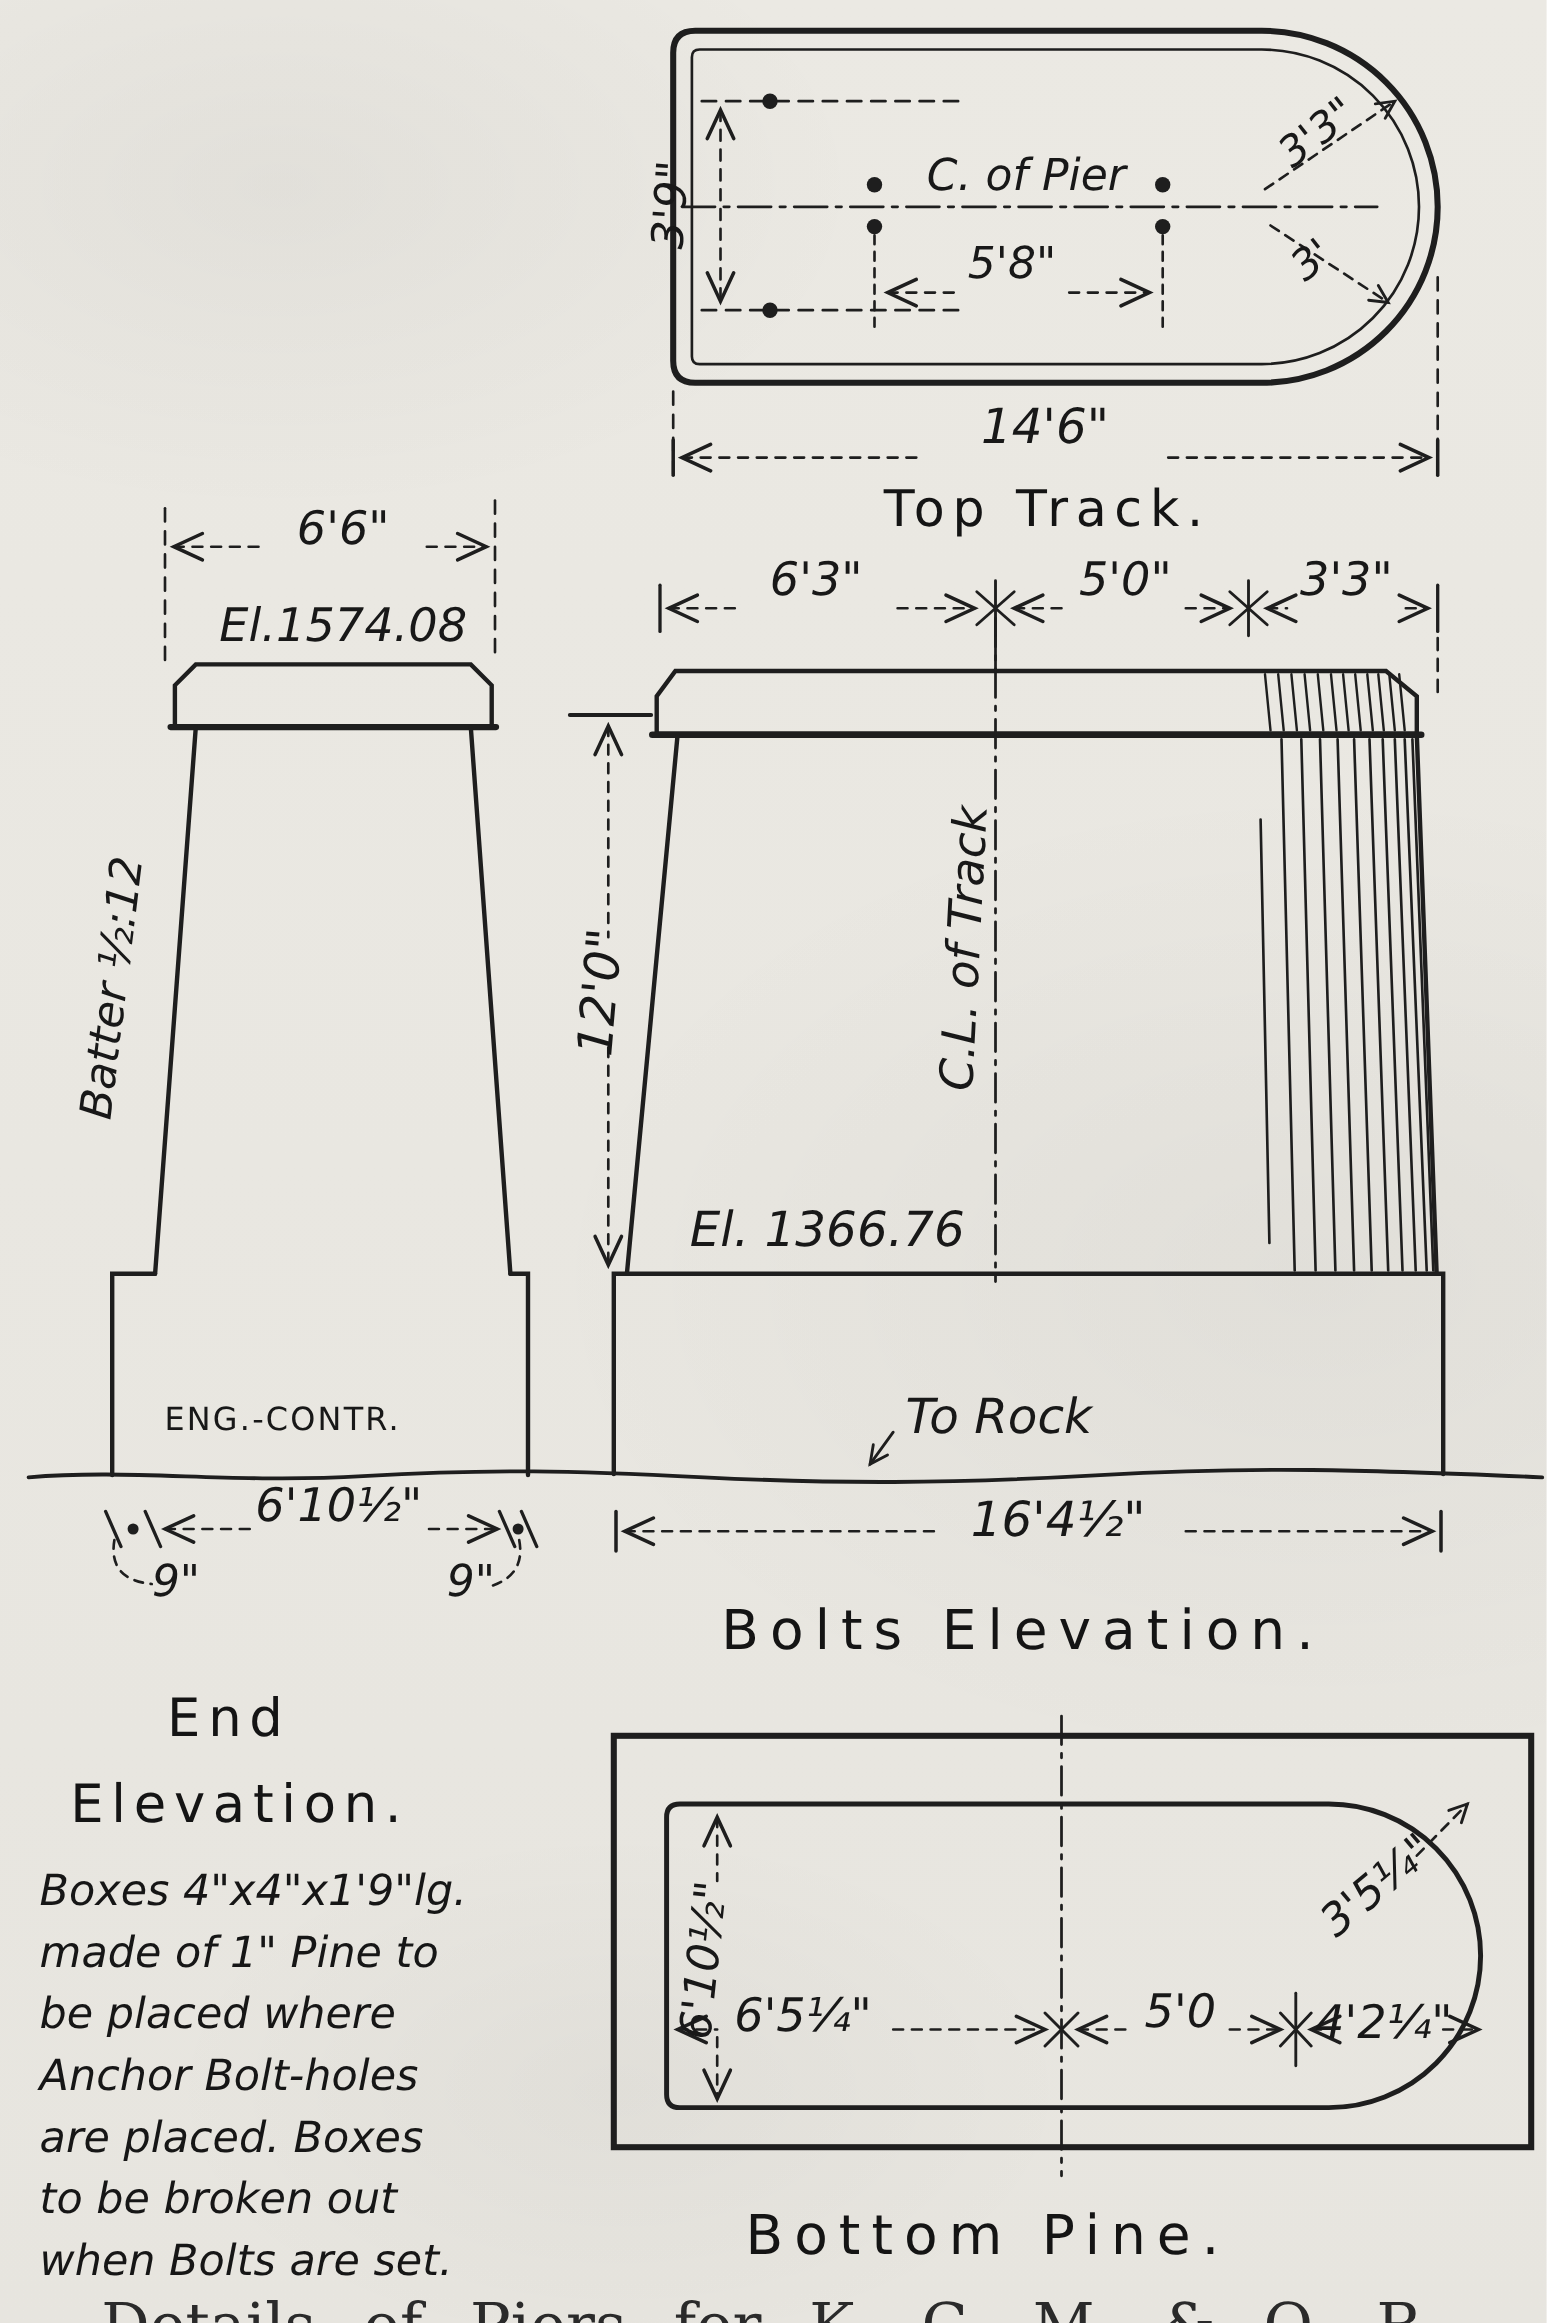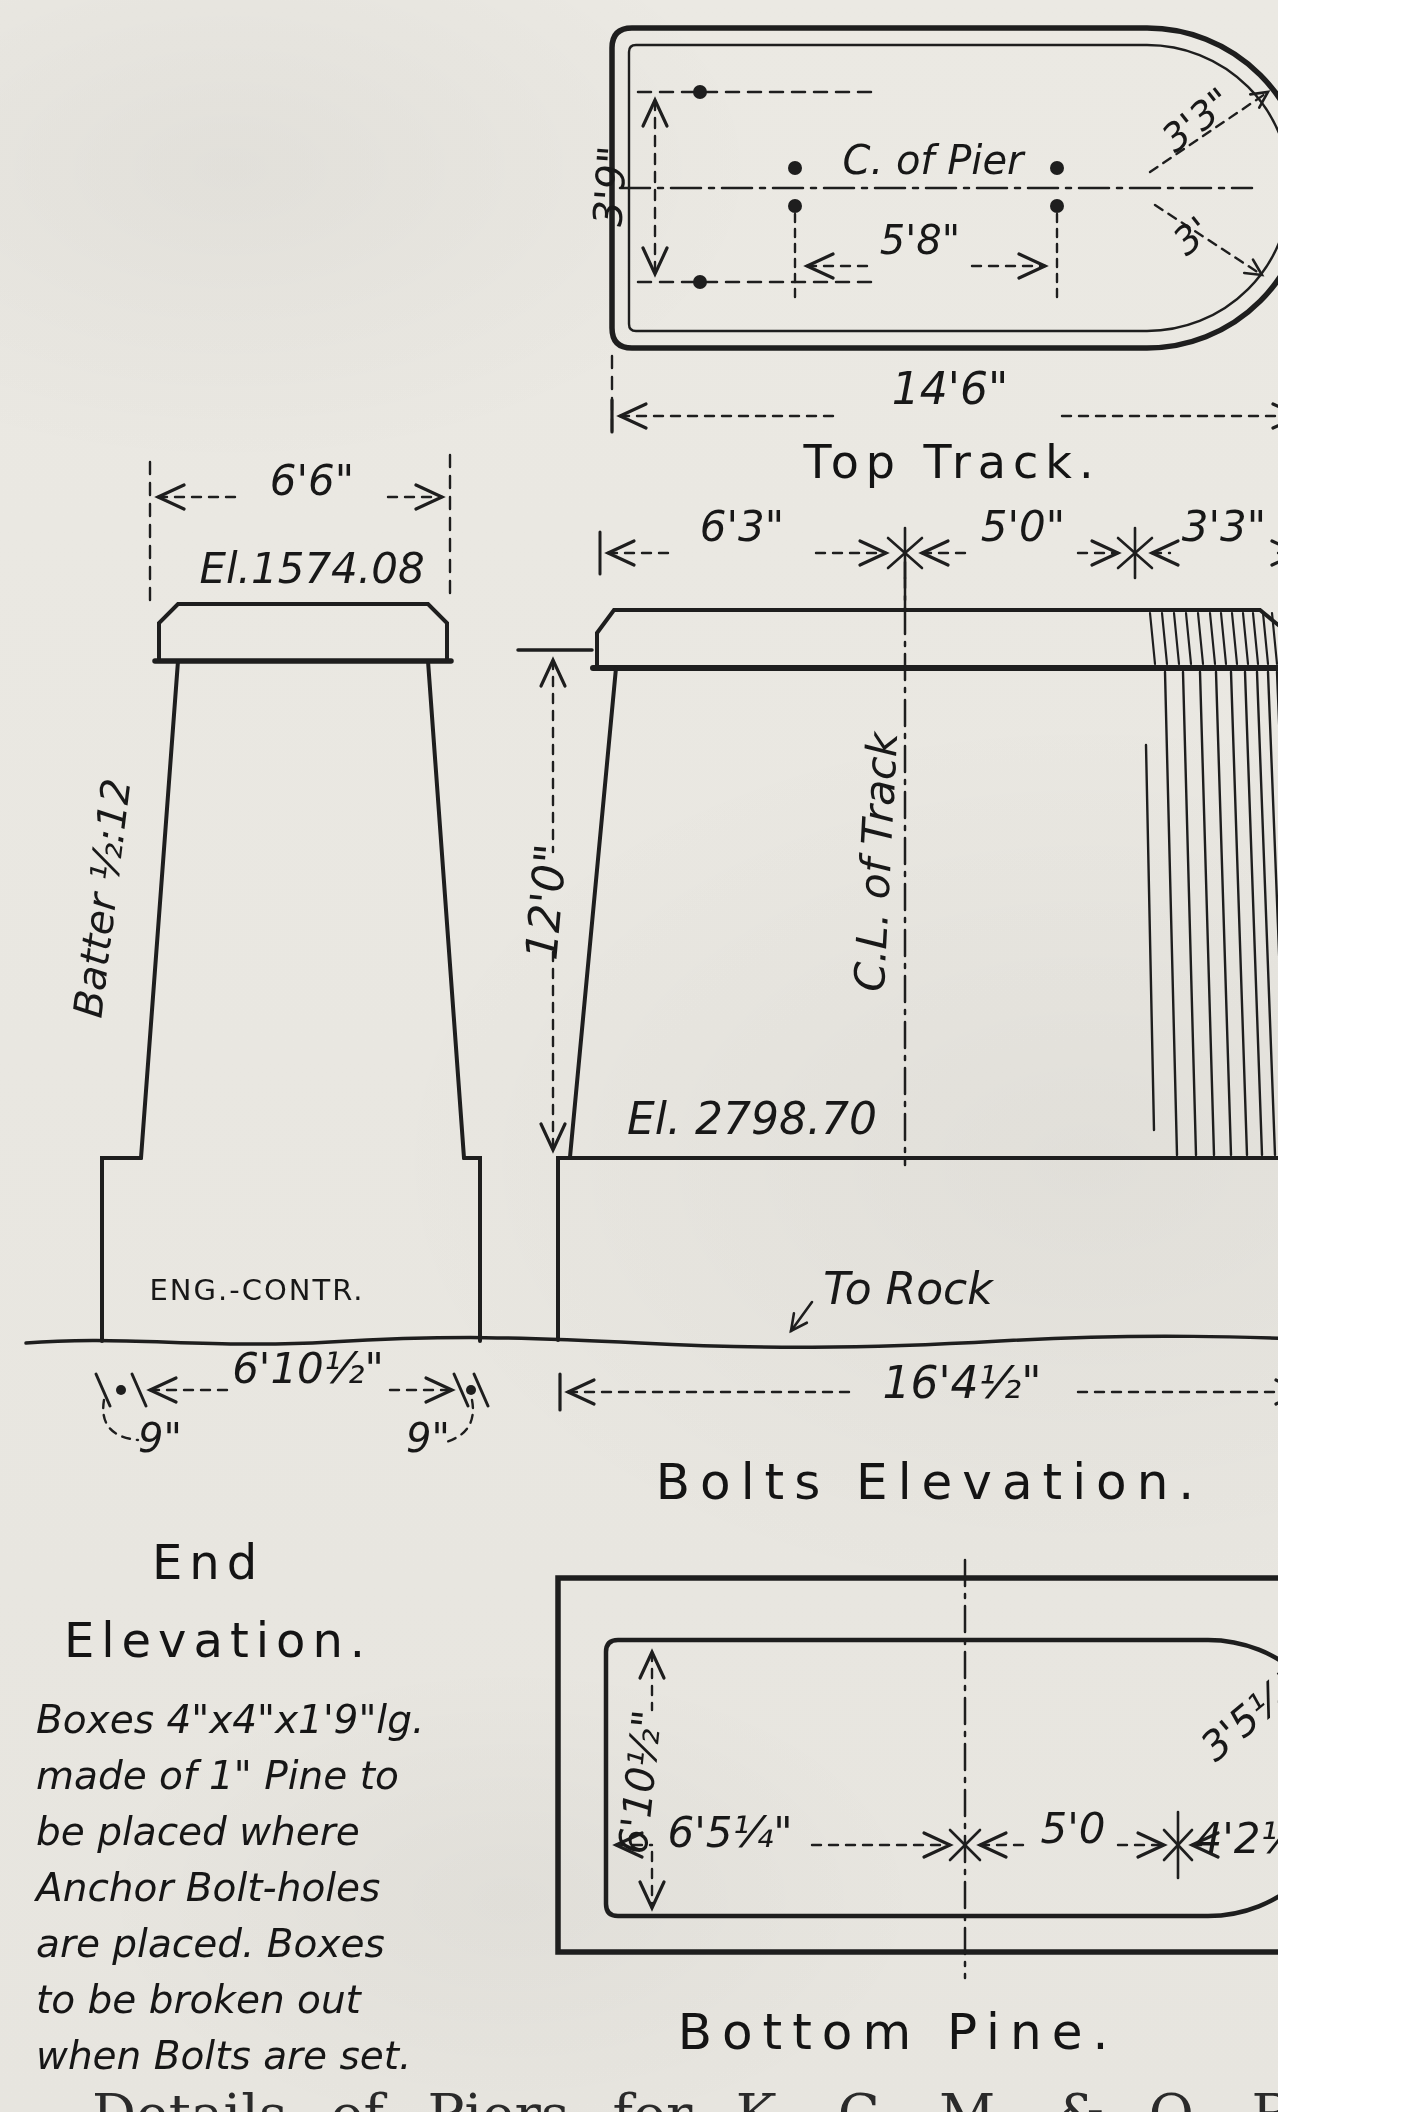--- a/index.html
+++ b/index.html
@@ -1,18 +1,18 @@
 <!DOCTYPE html>
 <html><head>
 <meta charset="utf-8">
 <style>
   html,body{margin:0;padding:0;}
   body{width:1406px;height:2112px;overflow:hidden;
     font-family:"DejaVu Sans",sans-serif;}
-  #sheet{position:relative;width:1278px;height:2112px;overflow:hidden;color:#1b1b1b;
+  #sheet{position:relative;width:1406px;height:2112px;overflow:hidden;color:#1b1b1b;
     background:
       radial-gradient(ellipse 900px 500px at 18% 8%, rgba(0,0,0,0.04), transparent 60%),
       radial-gradient(ellipse 1100px 700px at 85% 55%, rgba(0,0,0,0.035), transparent 65%),
       radial-gradient(ellipse 700px 400px at 40% 90%, rgba(0,0,0,0.03), transparent 60%),
       linear-gradient(#ebe9e3,#e7e5df);}
   svg{position:absolute;left:0;top:0;}
   .lbl{position:absolute;font-style:italic;font-size:40px;white-space:nowrap;
     color:#181818;transform:translate(-50%,-50%);}
   .ttl{position:absolute;font-style:normal;font-size:46px;letter-spacing:7px;
     white-space:nowrap;color:#141414;transform:translate(-50%,-50%);}
@@ -208,21 +208,21 @@
   <div class="lbl" style="left:160px;top:1438px;">9"</div>
   <div class="lbl" style="left:428px;top:1438px;">9"</div>
   <div class="ttl" style="left:208px;top:1562px;font-size:48px;">End</div>
   <div class="ttl" style="left:218px;top:1640px;font-size:48px;">Elevation.</div>
 
   <div class="lbl" style="left:742px;top:526px;font-size:42px;">6'3"</div>
   <div class="lbl" style="left:1023px;top:526px;font-size:42px;">5'0"</div>
   <div class="lbl" style="left:1224px;top:526px;font-size:42px;">3'3"</div>
   <div class="lbl" style="left:546px;top:902px;font-size:44px;transform:translate(-50%,-50%) rotate(-85deg);">12'0"</div>
   <div class="lbl" style="left:876px;top:862px;font-size:42px;transform:translate(-50%,-50%) rotate(-87deg);">C.L. of Track</div>
-  <div class="lbl" style="left:752px;top:1118px;font-size:44px;">El. 2798.70</div>
+  <div class="lbl" style="left:752px;top:1118px;font-size:44px;">El. 1366.76</div>
   <div class="lbl" style="left:908px;top:1288px;font-size:44px;font-style:italic;">To Rock</div>
   <div class="lbl" style="left:962px;top:1382px;font-size:44px;">16'4½"</div>
   <div class="ttl" style="left:930px;top:1482px;font-size:50px;letter-spacing:10px;">Bolts Elevation.</div>
 
   <div class="lbl" style="left:640px;top:1782px;transform:translate(-50%,-50%) rotate(-84deg);">6'10½"</div>
   <div class="lbl" style="left:730px;top:1832px;font-size:42px;">6'5¼"</div>
   <div class="lbl" style="left:1073px;top:1828px;font-size:42px;">5'0</div>
   <div class="lbl" style="left:1258px;top:1838px;font-size:42px;">4'2¼"</div>
   <div class="lbl" style="left:1252px;top:1714px;font-size:40px;transform:translate(-50%,-50%) rotate(-40deg);">3'5¼"</div>
   <div class="ttl" style="left:898px;top:2032px;font-size:50px;letter-spacing:10px;">Bottom Pine.</div>

